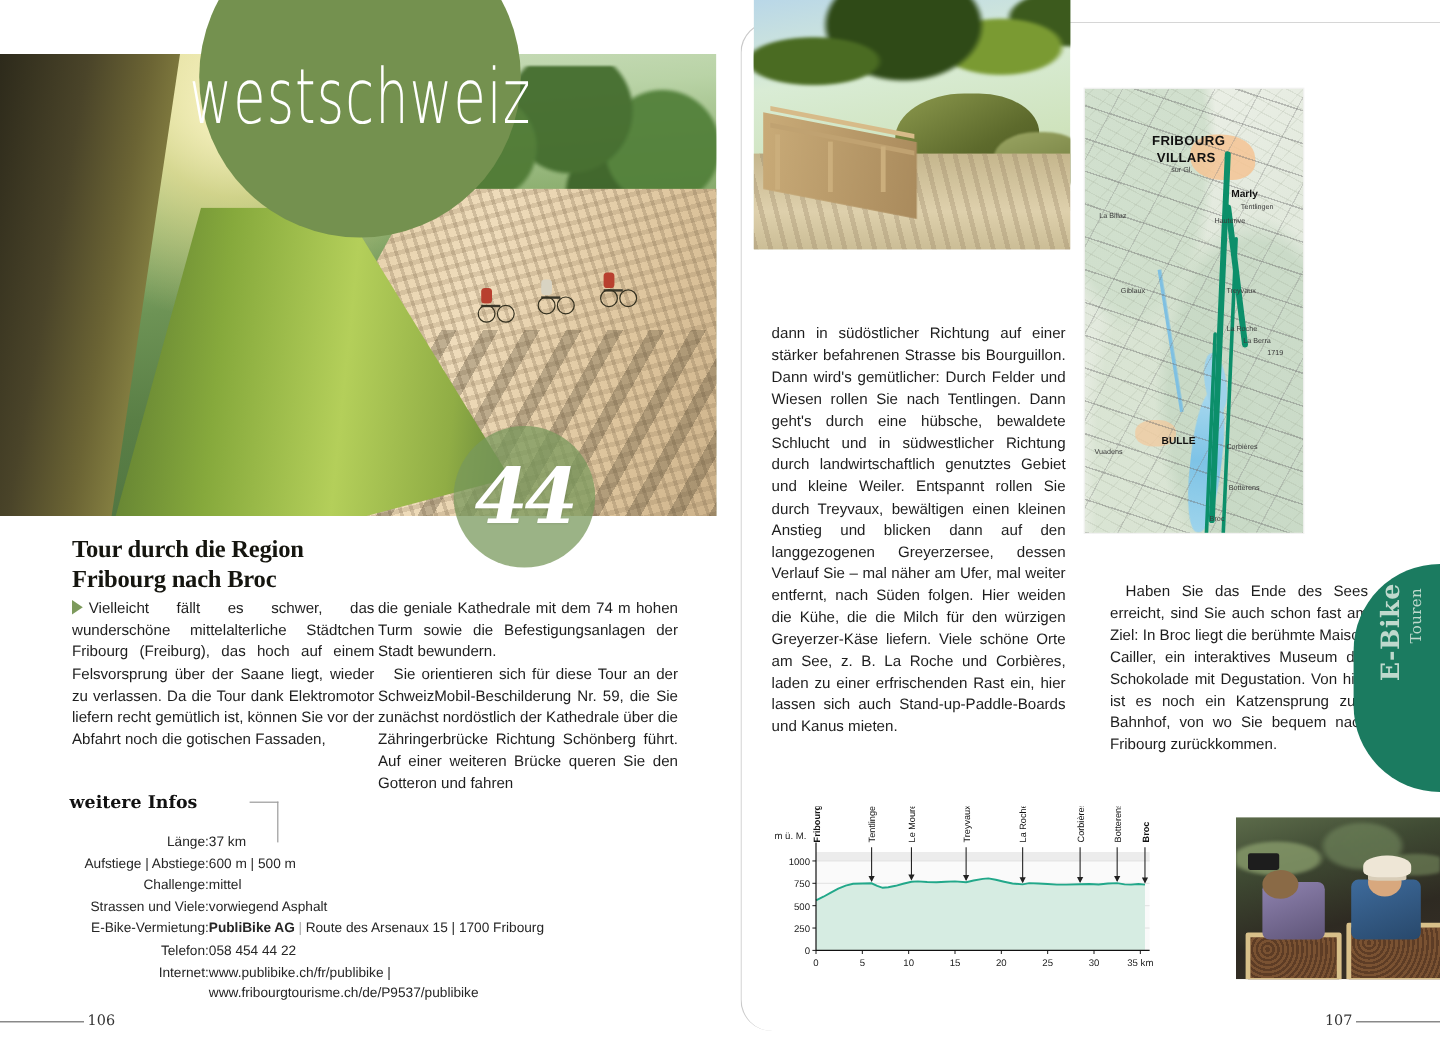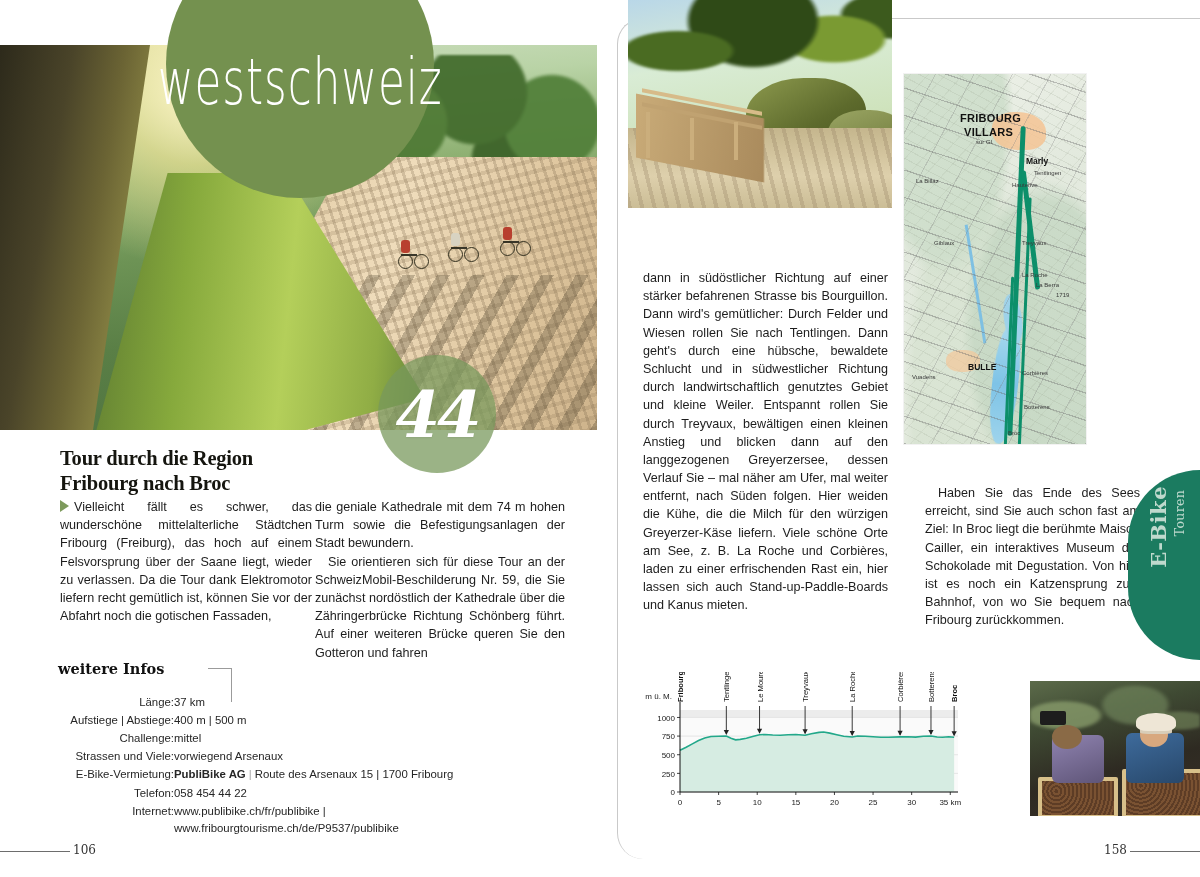--- a/index.html
+++ b/index.html
@@ -386,29 +386,29 @@
       <span class="info-rule"></span>
     </div>
     <table class="info">
       <tbody>
         <tr>
           <td class="k">Länge:</td>
           <td class="v">37 km</td>
         </tr>
         <tr>
           <td class="k">Aufstiege | Abstiege:</td>
-          <td class="v">400 m | 500 m</td>
+          <td class="v">600 m | 500 m</td>
         </tr>
         <tr>
           <td class="k">Challenge:</td>
           <td class="v">mittel</td>
         </tr>
         <tr>
           <td class="k">Strassen und Viele:</td>
-          <td class="v">vorwiegend Arsenaux</td>
+          <td class="v">vorwiegend Asphalt</td>
         </tr>
         <tr>
           <td class="k">E-Bike-Vermietung:</td>
           <td class="v">
             <span class="bold">PubliBike AG</span><span class="sep">|</span><span>Route des Arsenaux 15 | 1700 Fribourg</span>
           </td>
         </tr>
         <tr>
           <td class="k">Telefon:</td>
           <td class="v">058 454 44 22</td>
@@ -561,15 +561,15 @@
     <div class="cp-tray" style="left:92px;top:88px;width:74px;height:42px;"></div>
     <div class="cp-child" style="left:22px;top:54px;width:52px;height:48px;background:linear-gradient(160deg,#8f83b0,#5f5578);"></div>
     <div class="cp-child" style="left:22px;top:44px;width:30px;height:24px;border-radius:50%;background:#8a6a46;"></div>
     <div class="cp-child" style="left:96px;top:52px;width:58px;height:50px;background:linear-gradient(160deg,#3e6b9c,#28486b);"></div>
     <div class="cp-child" style="left:110px;top:42px;width:28px;height:24px;border-radius:50%;background:#d8a87e;"></div>
     <div class="cp-hat" style="left:106px;top:32px;"></div>
     <div style="position:absolute;left:10px;top:30px;width:26px;height:14px;background:#1d1d1d;border-radius:2px;"></div>
   </div>
 
   <div class="folio-line r"></div>
-  <div class="folio r">158</div>
+  <div class="folio r">107</div>
 
 </div>
 
 </body></html>

